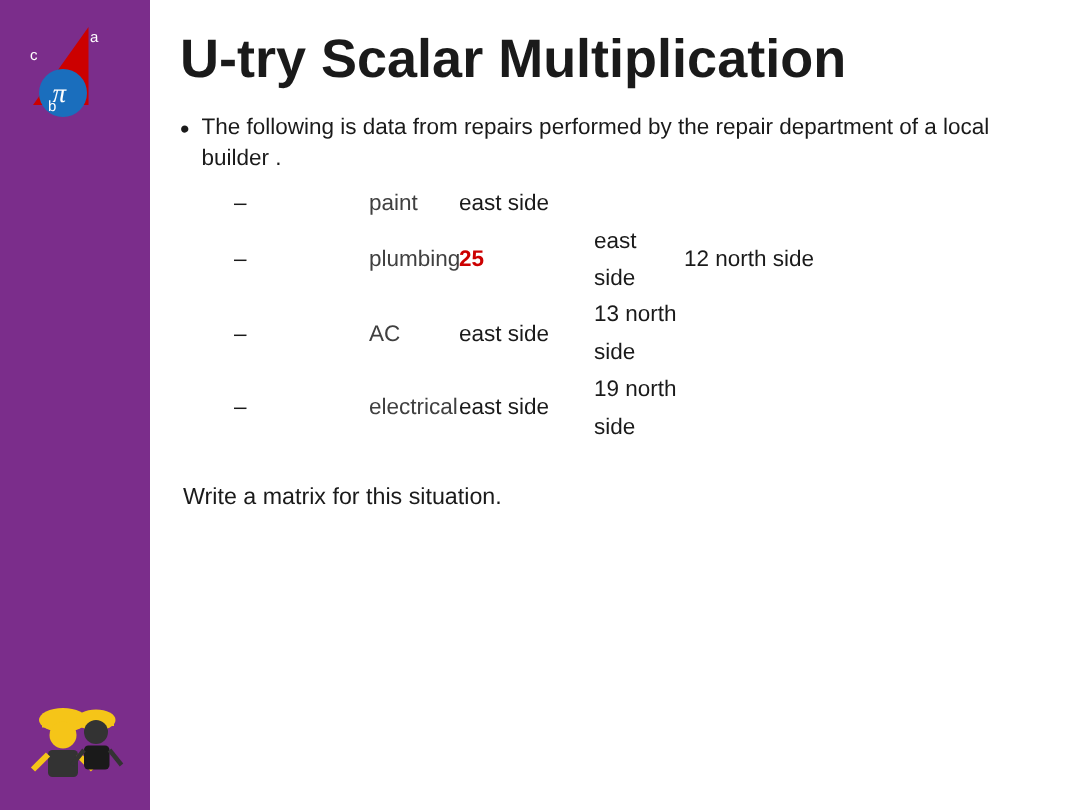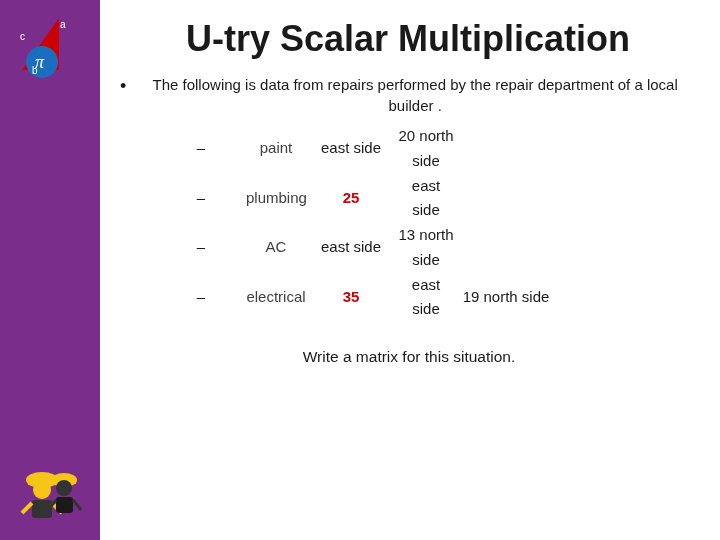--- a/index.html
+++ b/index.html
@@ -36,21 +36,20 @@
       flex-direction: column;
       align-items: center;
     }
 
     .main-content {
       flex: 1;
       padding: 18px 24px 18px 20px;
       background: #fff;
       display: flex;
       flex-direction: column;
-      text-align: center;
     }
 
     .title {
       font-size: 36px;
       font-weight: bold;
       color: #1a1a1a;
       margin-bottom: 14px;
       font-family: Arial, sans-serif;
     }
 
@@ -181,41 +180,40 @@
       <span class="bullet-dot">•</span>
       <span>The following is data from repairs performed by the repair department of a local builder .</span>
     </div>
 
     <div class="repairs-table">
 
       <div class="repair-row">
         <span class="dash-cell">–</span>
         <span class="repair-name">paint</span>
         <span class="east-label">east side</span>
-        <span class="north-num"><span>20</span> <span>north side</span></span>
       </div>
 
       <div class="repair-row">
         <span class="dash-cell">–</span>
         <span class="repair-name">plumbing</span>
         <span class="east-num">25</span>
         <span class="east-label">east side</span>
+        <span class="north-num"><span>12</span> <span>north side</span></span>
       </div>
 
       <div class="repair-row">
         <span class="dash-cell">–</span>
         <span class="repair-name">AC</span>
         <span class="east-label">east side</span>
         <span class="north-num"><span>13</span> <span>north side</span></span>
       </div>
 
       <div class="repair-row">
         <span class="dash-cell">–</span>
         <span class="repair-name">electrical</span>
-        <span class="east-num">35</span>
         <span class="east-label">east side</span>
         <span class="north-num"><span>19</span> <span>north side</span></span>
       </div>
 
     </div>
   </div>
 
   <p class="write-matrix">Write a matrix for this situation.</p>
 
 

